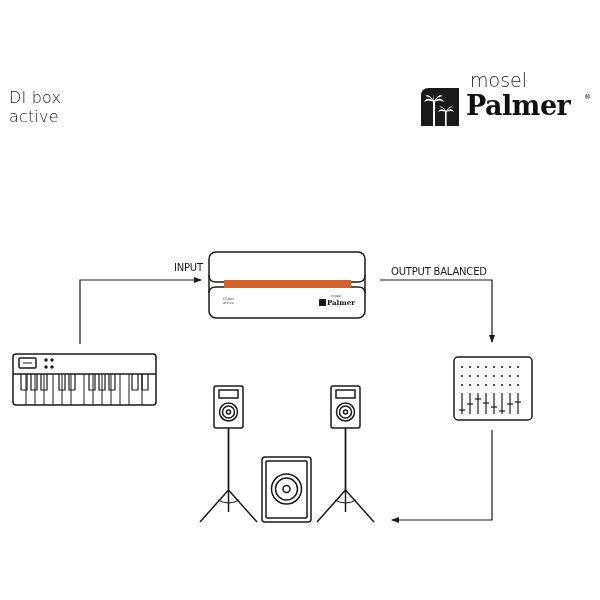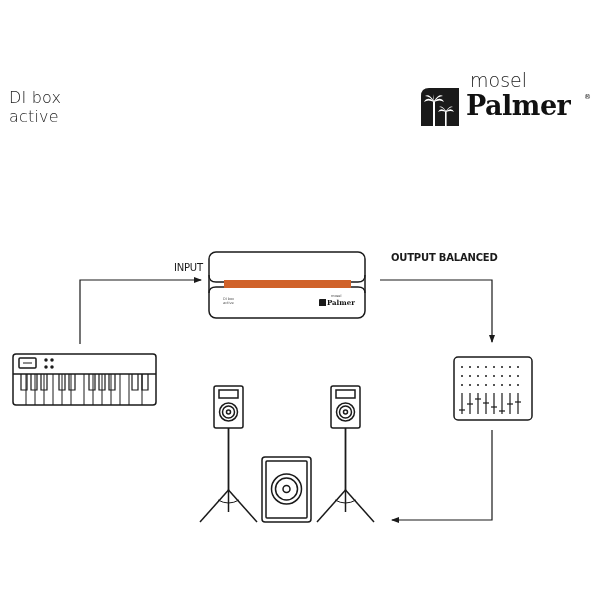--- a/index.html
+++ b/index.html
@@ -43,21 +43,21 @@
       <path d="M25 23 Q31 19 33 24 Q30 22 25 24 Z"></path>
       <path d="M25 23 Q21 17 18 19 Q22 19 25 24 Z"></path>
       <path d="M25 23 Q29 17 32 19 Q28 19 25 24 Z"></path>
     </g>
   </svg>
   <span class="logo-palmer">Palmer</span>
   <span class="logo-reg">®</span>
 </div>
 
 <div class="label" style="left:174px; top:262px;">INPUT</div>
-<div class="label" style="left:391px; top:252px;font-weight:bold;">OUTPUT BALANCED</div>
+<div class="label" style="left:391px; top:266px;">OUTPUT BALANCED</div>
 
 <svg class="diagram" width="600" height="600" viewBox="0 0 600 600">
   <defs>
     <marker id="arrow" markerWidth="8" markerHeight="6" refX="7" refY="3" orient="auto" markerUnits="userSpaceOnUse">
       <path d="M0 0 L8 3 L0 6 Z" fill="#1a1a1a"></path>
     </marker>
   </defs>
 
   <path d="M80 344 L80 280 L201 280" fill="none" stroke="#1a1a1a" stroke-width="1.2" marker-end="url(#arrow)"></path>
 

